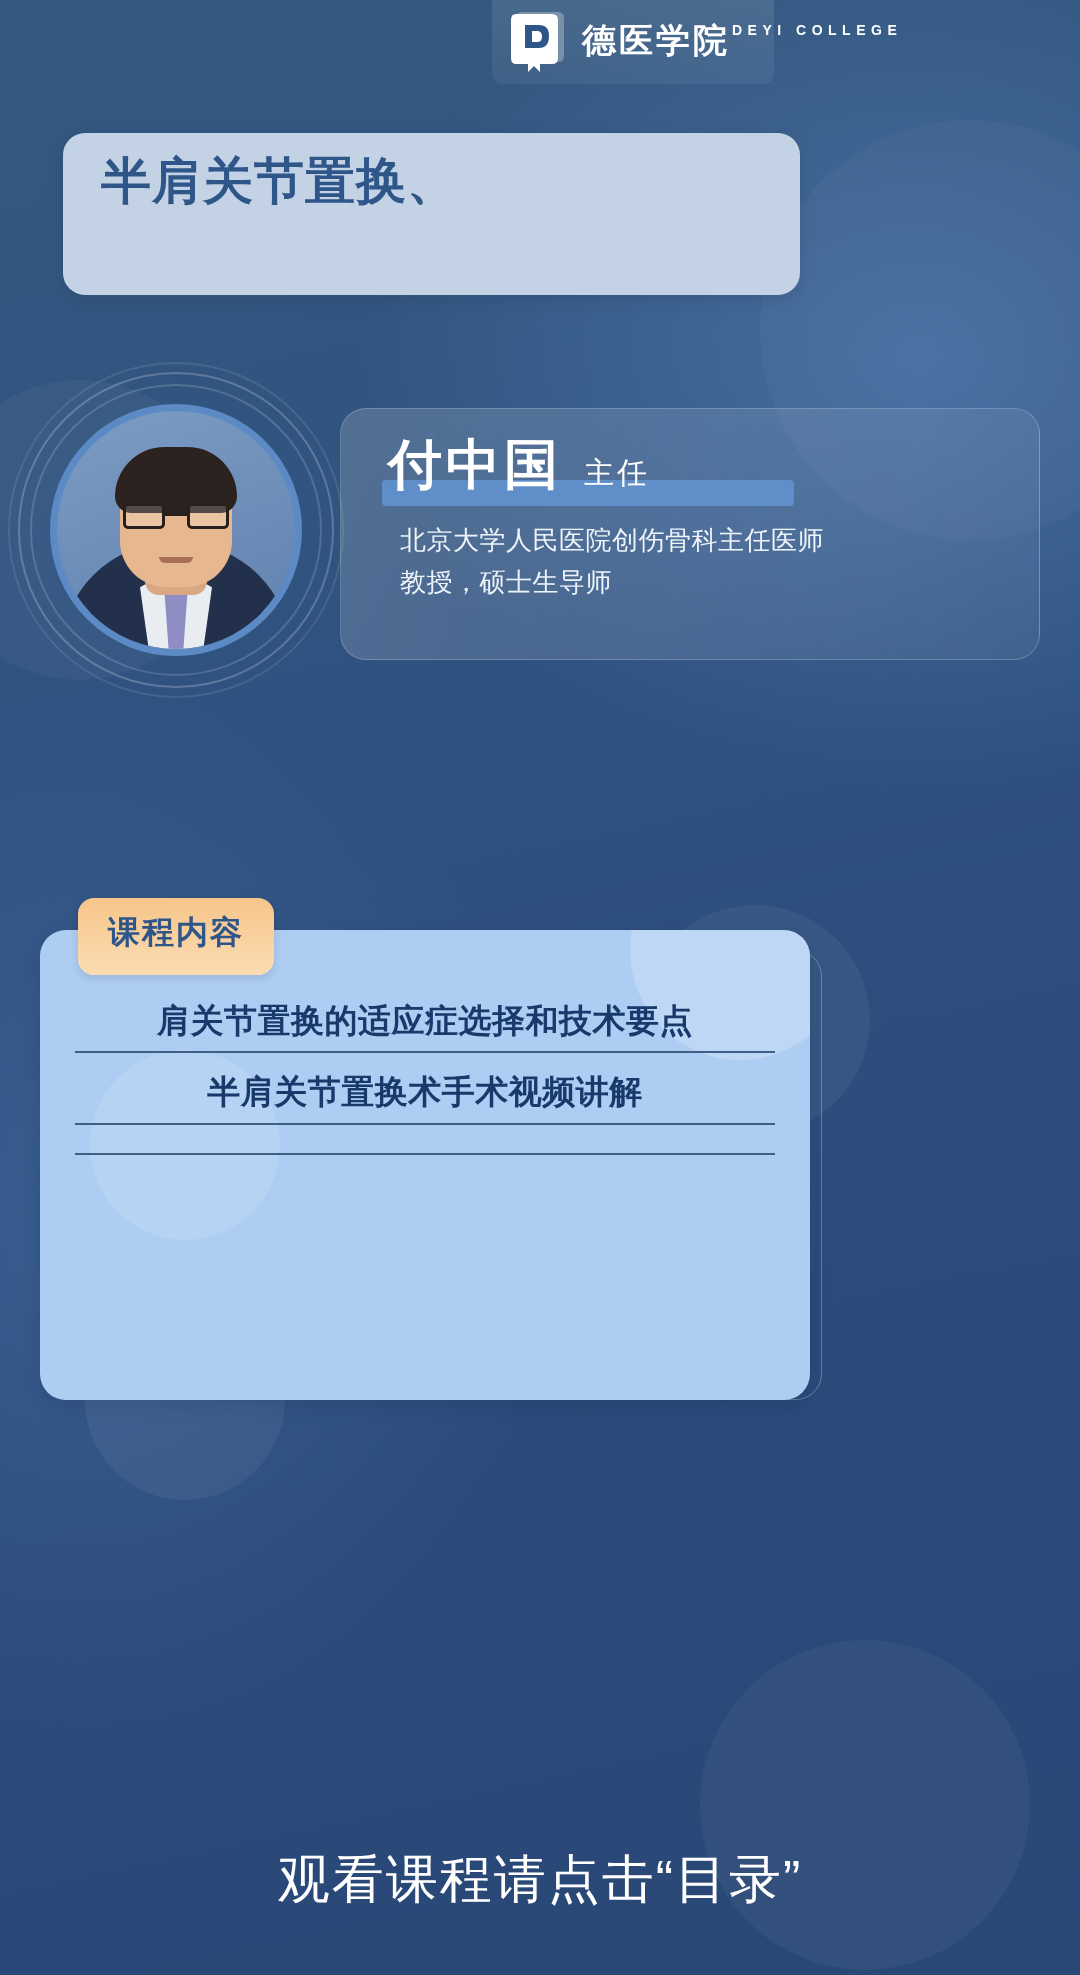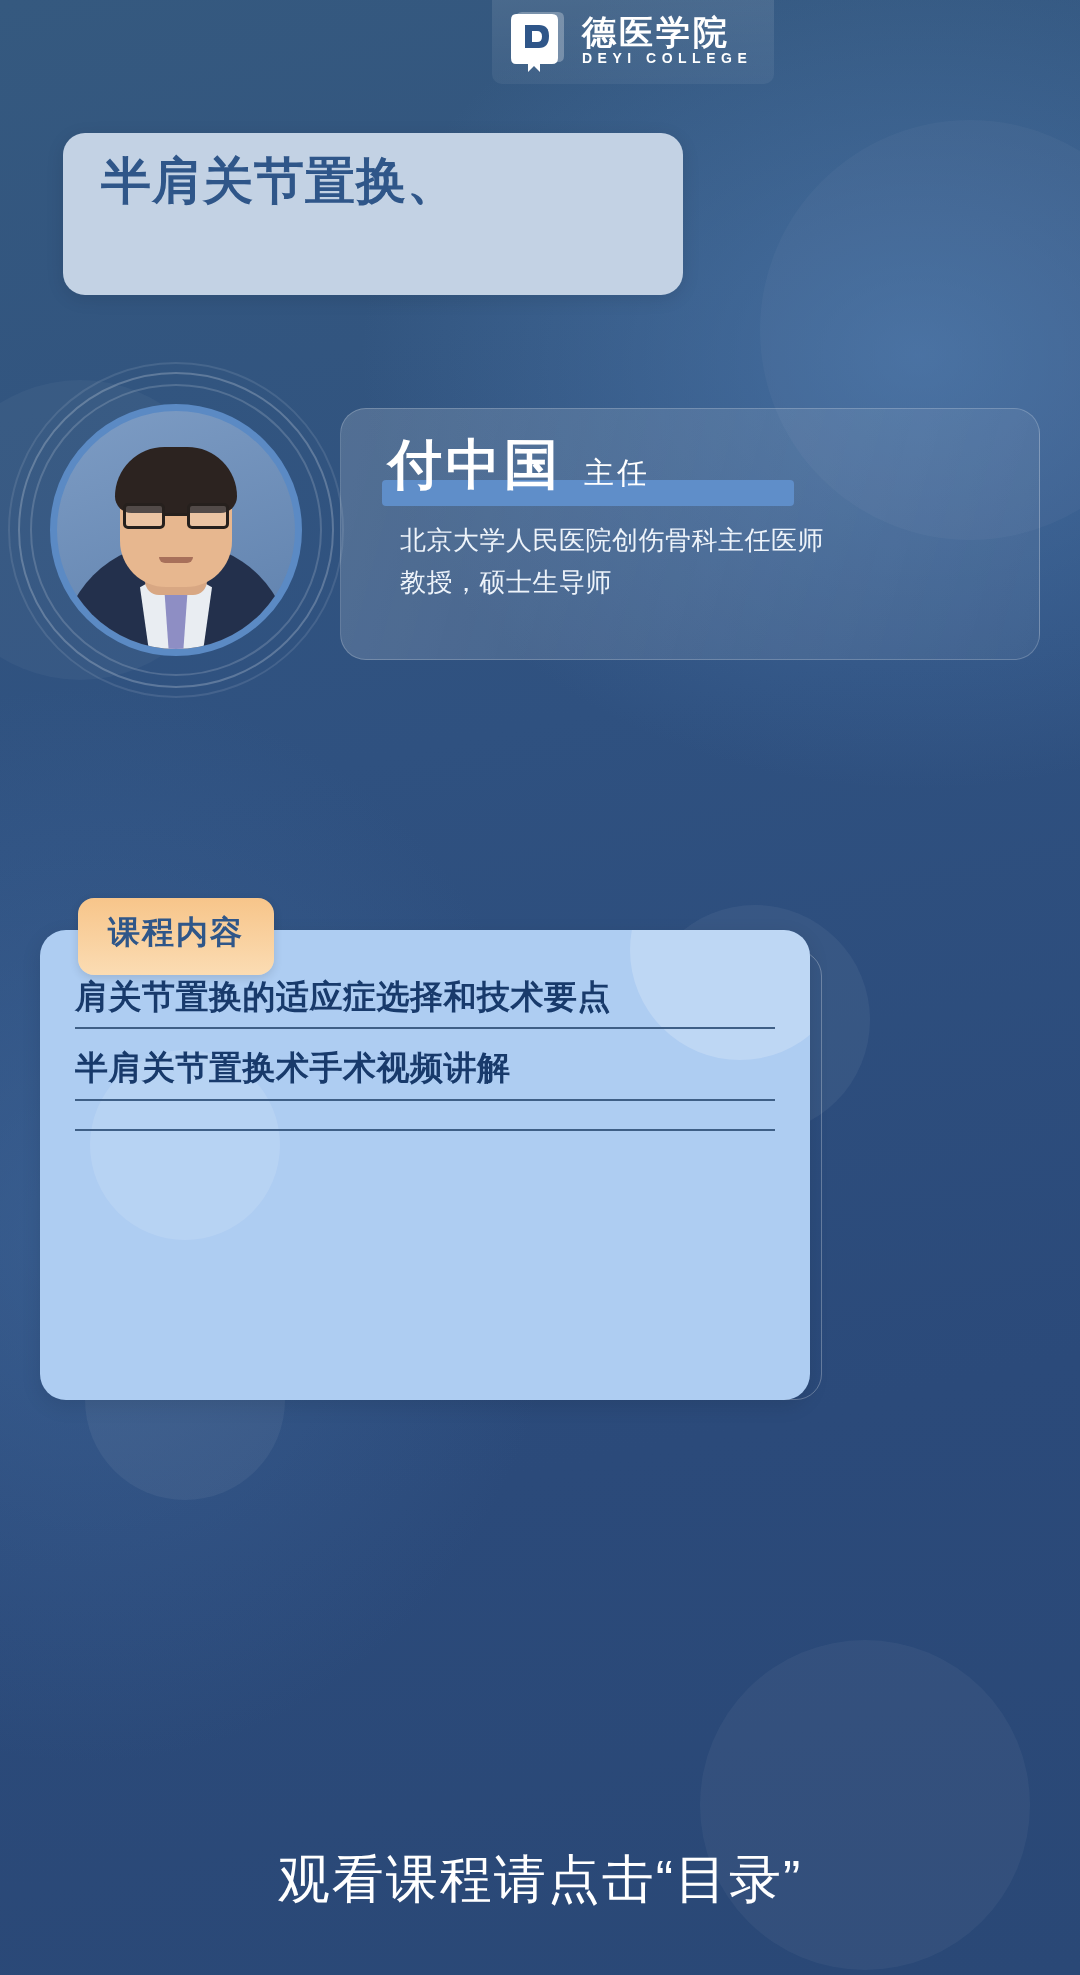--- a/index.html
+++ b/index.html
@@ -35,34 +35,34 @@
   #header-bar {
     position:absolute; left:492px; top:0; width:282px; height:84px;
     background:linear-gradient(180deg,rgba(255,255,255,0.10),rgba(255,255,255,0.055));
     border-radius:0 0 10px 10px;
   }
   #logo-wrap {
     position:absolute; left:508px; top:8px;
     display:flex; align-items:center; gap:14px;
   }
   #logo-mark { width:60px; height:64px; position:relative; flex:none; }
-  #logo-text { display:flex; flex-direction:column; gap:2px; }
+  #logo-text { display:flex; gap:2px; }
   #logo-cn {
     font-size:34px; font-weight:700; color:#ffffff;
     letter-spacing:3px; line-height:1;
     font-family:"Liberation Sans","DejaVu Sans",sans-serif;
   }
   #logo-en {
     font-size:14px; font-weight:700; color:#ffffff;
     letter-spacing:5.5px; line-height:1;
   }
 
   
   #title-card {
-    position:absolute; left:63px; top:133px; width:620px; height:162px;
+    position:absolute; left:63px; top:133px; width:737px; height:162px;
     background:#c3d2e4; border-radius:22px;
     box-shadow:0 4px 18px rgba(0,0,0,0.10);
     padding:16px 0 0 38px;
   }
   .title-line {
     font-size:50px; font-weight:700; color:#2f5689;
     line-height:64px; letter-spacing:1px; white-space:nowrap;
     font-family:"Liberation Sans","DejaVu Sans",sans-serif;
   }
 
@@ -182,21 +182,21 @@
     padding:13px 30px 20px;
     background:linear-gradient(180deg,#f7c58a 0%,#fbdcb3 100%);
     border-radius:16px; z-index:3;
     box-shadow:0 3px 10px rgba(0,0,0,0.12);
   }
   #content-badge span {
     font-size:32px; font-weight:700; color:#2f5689; letter-spacing:2px;
     font-family:"Liberation Sans","DejaVu Sans",sans-serif;
   }
   #course-list {
-    position:absolute; left:75px; top:964px; width:700px; z-index:3;
+    position:absolute; left:75px; top:988px; width:700px; z-index:3;text-align:center;
   }
   .course-item { position:relative; padding:12px 0 18px 0; }
   .course-item-label {
     display:block; font-size:33px; font-weight:700; color:#183a6b;
     letter-spacing:0.5px; line-height:1.25;
     font-family:"Liberation Sans","DejaVu Sans",sans-serif;
   }
   .course-item-rule {
     position:absolute; left:0; bottom:6px; width:700px; height:2px;
     background:#3f5f86;

